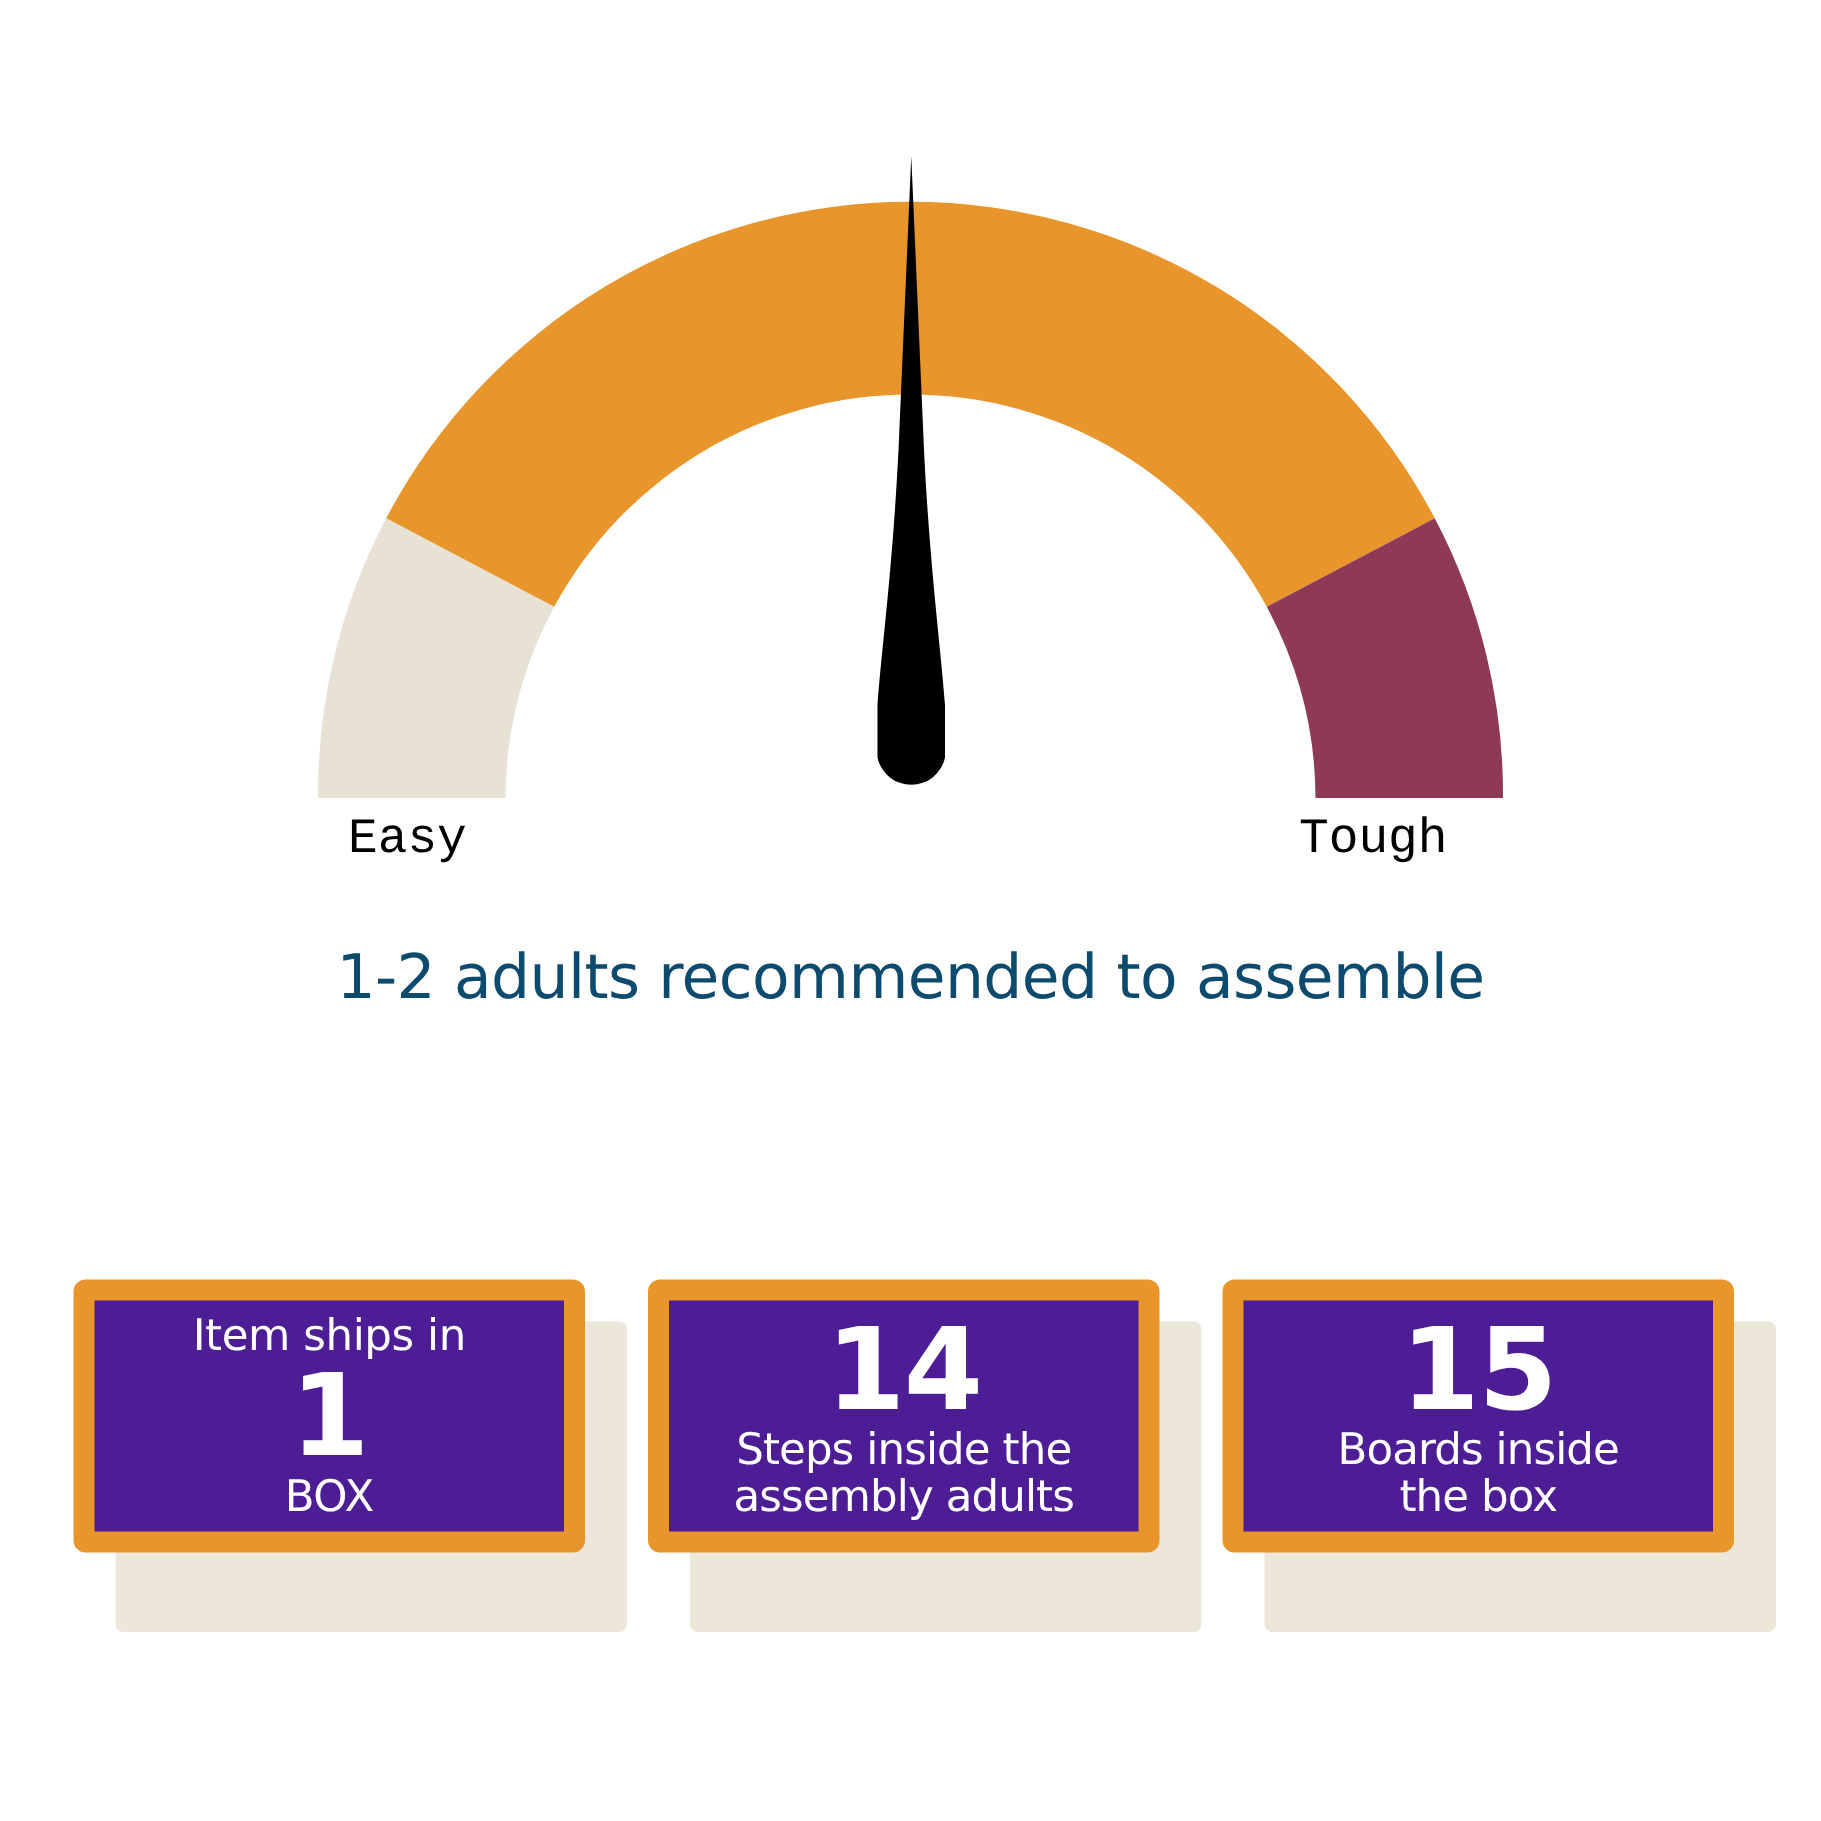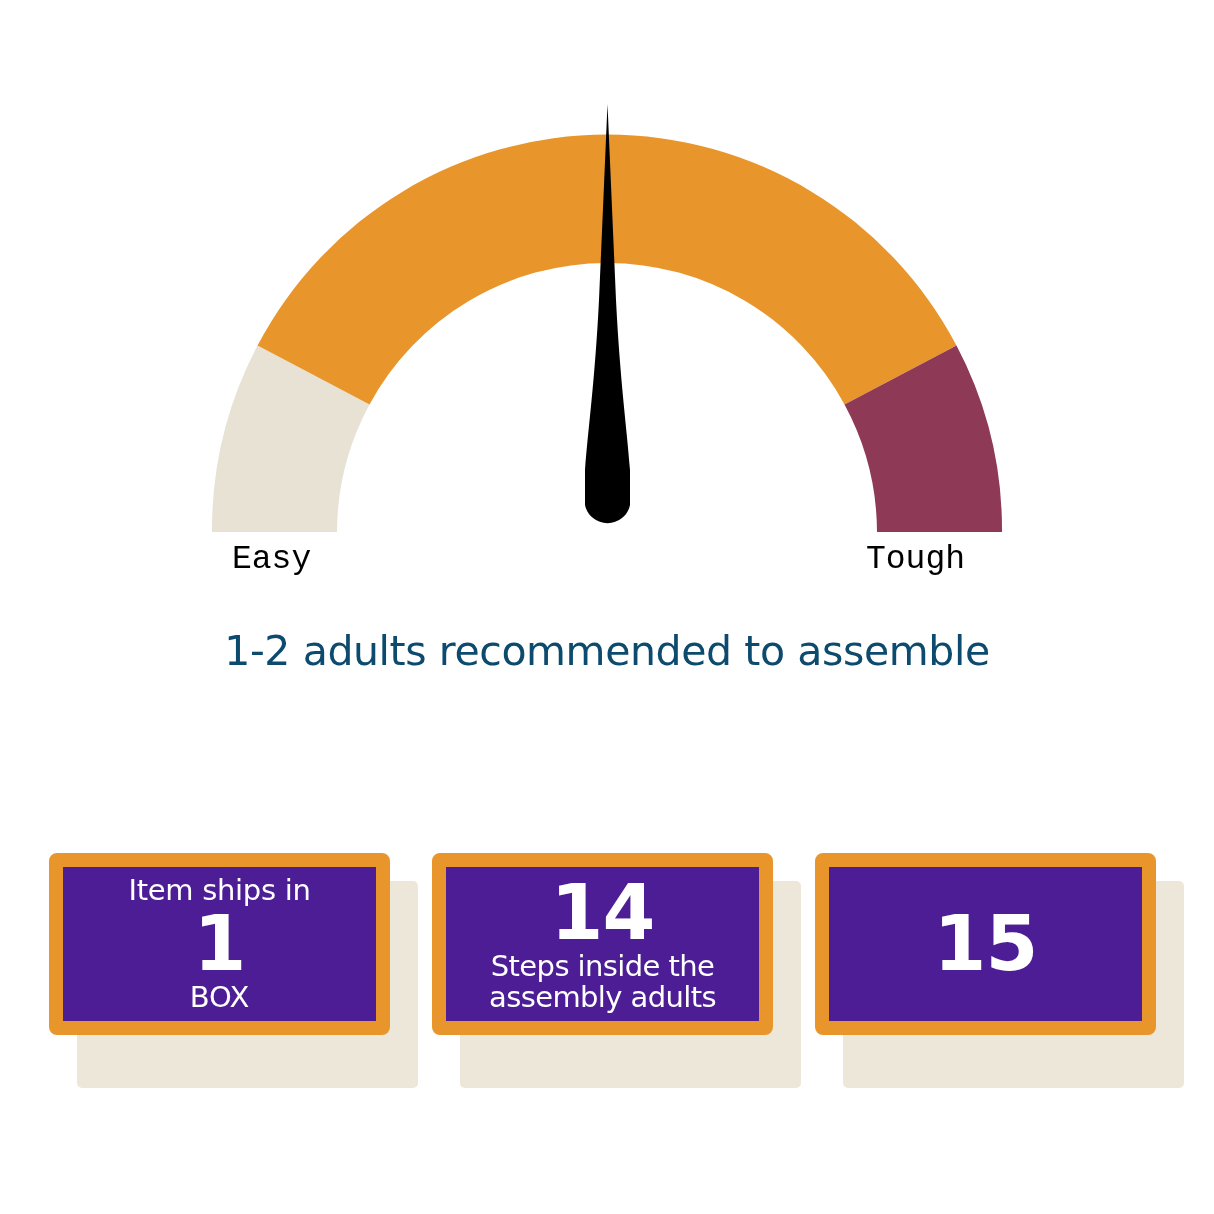--- a/index.html
+++ b/index.html
@@ -206,17 +206,19 @@
         <div class="card-line big">14</div>
         <div class="card-line label tight">Steps inside the
 assembly adults</div>
       </div>
     </div>
 
     <div class="card c2">
       <div class="card-shadow"></div>
       <div class="card-face">
         <div class="card-line big">15</div>
+        <div class="card-line label tight">Boards inside
+the box</div>
       </div>
     </div>
 
   </div>
 </div>
 
 </body></html>

